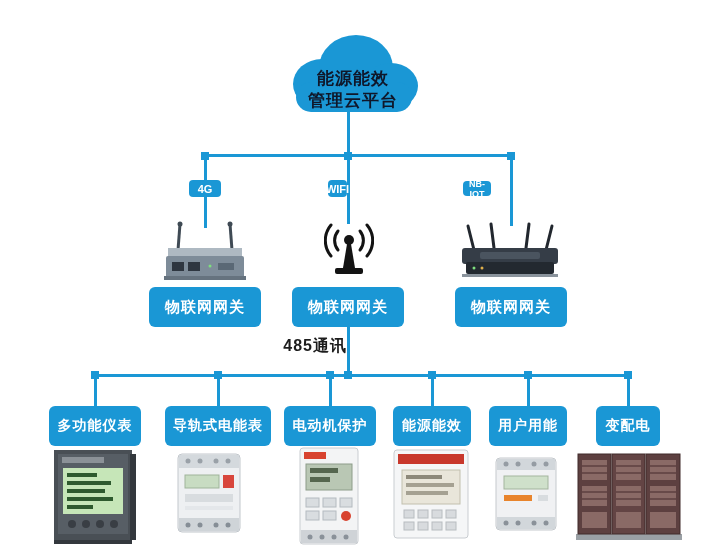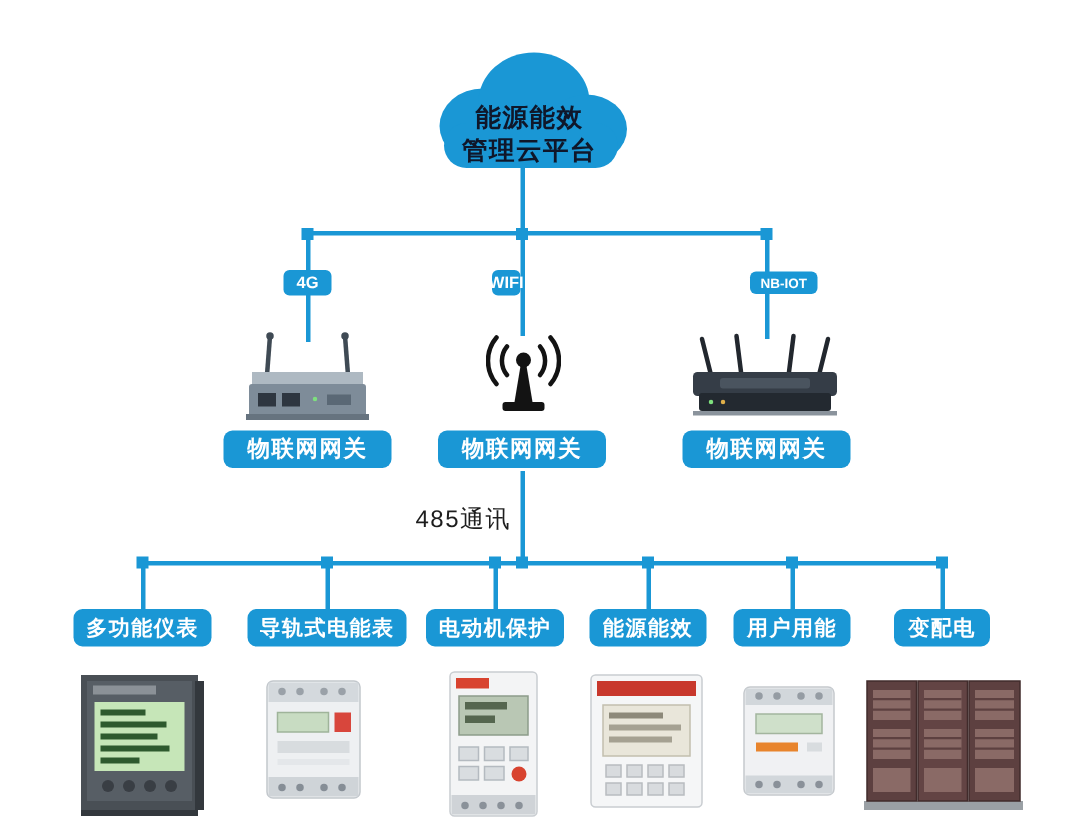--- a/index.html
+++ b/index.html
@@ -21,29 +21,29 @@
     position: absolute; left: 0; top: 42px; width: 150px;
     text-align: center; color: #0f172a; font-weight: bold;
     font-size: 17px; line-height: 22px; letter-spacing: 1px;
   }
   .badge {
     position: absolute; background: #1a97d5; color: #ffffff;
     border-radius: 4px; font-weight: bold; font-size: 11px;
     display: flex; align-items: center; justify-content: center; text-align: center;
   }
   .pill {
-    position: absolute; height: 25px; background: #1a97d5; color: #ffffff;
+    position: absolute; height: 40px; background: #1a97d5; color: #ffffff;
     border-radius: 6px; font-weight: bold; font-size: 15px;
     display: flex; align-items: center; justify-content: center;
     letter-spacing: 1px;
   }
   .pill.small { font-size: 14px; }
   .bus-label {
-    position: absolute; color: #1d1d1d; font-weight: normal; font-size: 16px;
-    letter-spacing: 1px; text-align: left;
+    position: absolute; color: #1d1d1d; font-weight: bold; font-size: 16px;
+    letter-spacing: 1px; text-align: right;
   }
   .dev { position: absolute; }
 </style>
 </head>
 <body>
 
 <div class="canvas">
 
   <div class="line" style="left:347px; top:110px; width:3px; height:46px;"></div>
   <div class="line" style="left:204px; top:154px; width:309px; height:3px;"></div>
@@ -80,21 +80,21 @@
       </g>
     </svg>
     <div class="cloud-text">
       <div>能源能效</div>
       <div>管理云平台</div>
     </div>
   </div>
 
   <div class="badge" style="left:189px; top:180px; width:32px; height:17px;">4G</div>
   <div class="badge" style="left:328px; top:180px; width:19px; height:17px;">WIFI</div>
-  <div class="badge" style="left:500px; top:181px; width:45px; height:15px; font-size:9px;">NB-IOT</div>
+  <div class="badge" style="left:463px; top:181px; width:28px; height:15px; font-size:9px;">NB-IOT</div>
 
   <div class="dev" style="left:158px; top:220px;">
     <svg width="94" height="66" viewBox="0 0 94 66">
       <line x1="22" y1="4" x2="20" y2="30" stroke="#3f4a54" stroke-width="3"></line>
       <circle cx="22" cy="4" r="2.5" fill="#3f4a54"></circle>
       <line x1="72" y1="4" x2="74" y2="30" stroke="#3f4a54" stroke-width="3"></line>
       <circle cx="72" cy="4" r="2.5" fill="#3f4a54"></circle>
       <rect x="10" y="28" width="74" height="10" fill="#aeb9c2"></rect>
       <rect x="8" y="36" width="78" height="22" rx="2" fill="#7e8c99"></rect>
       <rect x="14" y="42" width="12" height="9" fill="#2e3640"></rect>

